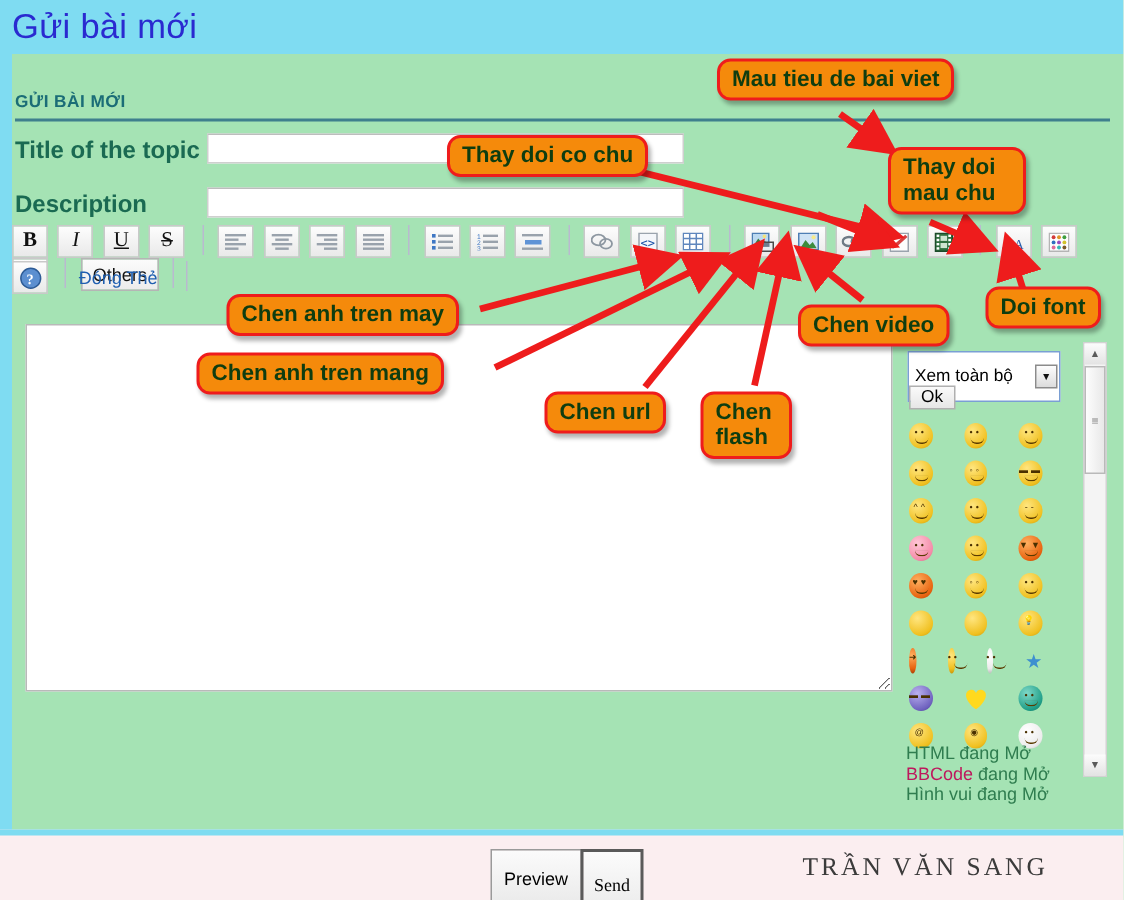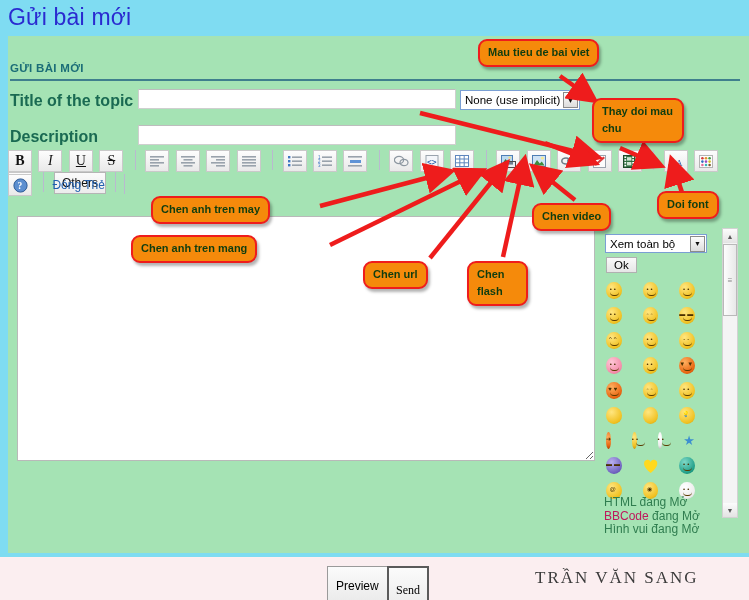--- a/index.html
+++ b/index.html
@@ -118,21 +118,21 @@
   #editor-area {
     position:absolute; left:17px; top:216px; width:578px; height:245px;
     background:#ffffff; border:1px solid #b9b9b9;
   }
 
   
   #smiley-panel {
     position:absolute; left:600px; top:230px; width:118px; height:262px;
   }
   #smiley-sel {
-    position:absolute; left:5px; top:4px; width:102px; height:19px;
+    position:absolute; left:5px; top:4px; width:102px; height:34px;
     background:#fff; border:1px solid #7a9fd4;
     display:flex; align-items:center; padding-left:4px;
     font-size:11.5px; color:#000;
   }
   #ok-btn {
     position:absolute; left:6px; top:27px;
     padding:1px 7px; font-size:11.5px; color:#000;
     background:linear-gradient(#fafafa,#e6e6e6); border:1px solid #b0b0b0;
   }
   #smiley-grid {
@@ -213,21 +213,21 @@
   }
 
   
   .callout {
     position:absolute;
     background:#f58a0b;
     border:2.5px solid #ef1c1c;
     border-radius:9px;
     color:#0f3d10;
     font-weight:bold;
-    font-size:11px;
+    font-size:15px;
     padding:3px 8px 4px 8px;
     white-space:pre-line;
     line-height:17px;
     box-shadow:2px 3px 3px rgba(0,0,0,0.30);
     z-index:30;
   }
   #arrow-layer {
     position:absolute; left:0; top:0; width:749px; height:600px;
     z-index:25; pointer-events:none;
   }
@@ -247,24 +247,20 @@
 
   <div id="section-title">GỬI BÀI MỚI</div>
   <div id="section-rule"></div>
 
   <div class="form-label" style="left:10px; top:92px;">Title of the topic</div>
   <input class="text-input" style="left: 138px; top: 89px; width: 318px;" id="title-input" placeholder="">
 
   <div class="form-label" style="left:10px; top:128px;">Description</div>
   <input class="text-input" style="left: 138px; top: 125px; width: 318px;" id="description-input" placeholder="">
 
-  <div class="sel-box" style="left:460px; top:90px; width:120px;">
-    <span>None (use implicit)</span>
-    <span class="sel-arrow">▼</span>
-  </div>
 
   <div id="toolbar">
 
     <div class="tb-row" style="top:0;">
       
       <span class="tb-btn">
           <b>B</b>
         </span>
       <span class="tb-btn">
           <i>I</i>
@@ -623,20 +619,21 @@
 
       <path d="M575,200 L550,180"></path>
 
       <path d="M690,218 L678,180"></path>
 
       <path d="M545,143 L575,155"></path>
     </g>
   </svg>
 
   <div class="callout" id="a-mau-tieu-de" style="left:478px; top:39px;">Mau tieu de bai viet</div>
+  <div class="callout" id="a-thay-doi-co-chu" style="left:298px; top:90px;">Thay doi co chu</div>
   <div class="callout" id="a-thay-doi-mau-chu" style="left:592px; top:98px; width:92px; text-align:left;">Thay doi mau chu</div>
   <div class="callout" id="a-chen-anh-tren-may" style="left:131px; top:196px;margin-left:20px;">Chen anh tren may</div>
   <div class="callout" id="a-chen-anh-tren-mang" style="left:131px; top:235px;">Chen anh tren mang</div>
   <div class="callout" id="a-chen-url" style="left:363px; top:261px;">Chen url</div>
   <div class="callout" id="a-chen-flash" style="left:467px; top:261px; width:61px;">Chen
 flash</div>
   <div class="callout" id="a-chen-video" style="left:532px; top:203px;">Chen video</div>
   <div class="callout" id="a-doi-font" style="left:657px; top:191px;">Doi font</div>
 
 </div>

